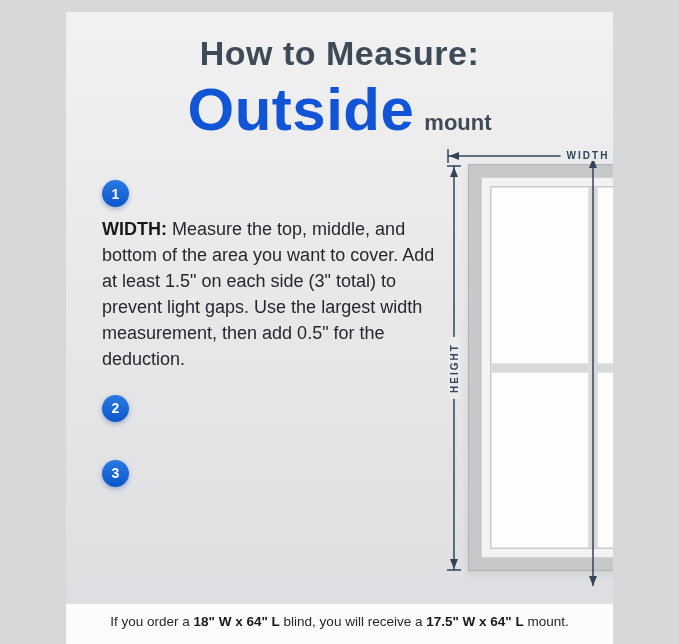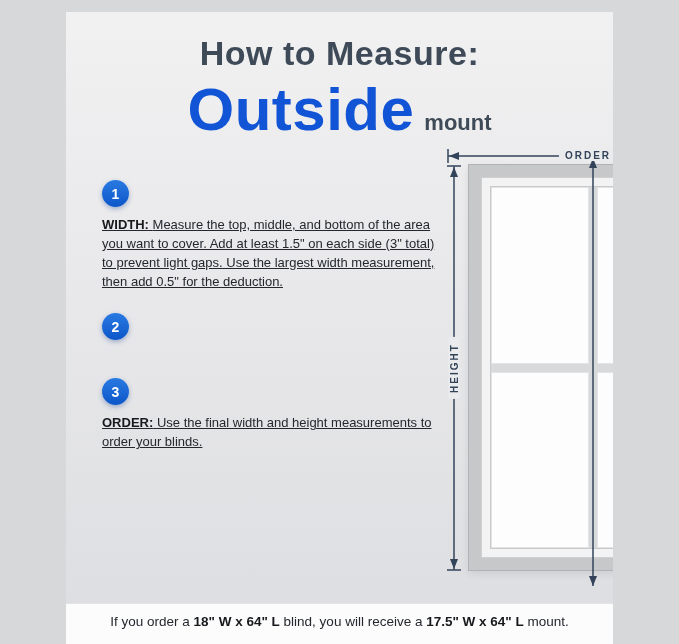--- a/index.html
+++ b/index.html
@@ -26,21 +26,21 @@
   .step { margin-bottom:22px; }
   .step-3 { margin-top:38px; }
   .badge {
     width:27px; height:27px; border-radius:50%;
     background: linear-gradient(180deg,#2a7ae2 0%, #0c56c9 100%);
     color:#fff; font-size:14px; font-weight:700;
     display:flex; align-items:center; justify-content:center;
     box-shadow:0 2px 5px rgba(15,60,140,.35);
     margin-bottom:9px;
   }
-  .step-text { font-size:13px; line-height:1.45; color:#24282d;text-decoration:underline; }
+  .step-text { font-size:18px; line-height:1.45; color:#24282d; }
   .step-label { font-weight:700; color:#17191c; }
 
   
   .diagram { position:absolute; left:372px; top:128px; width:300px; height:470px; }
   .win-outer {
     position:absolute; left:30px; top:24px; width:249px; height:407px;
     background:#c7c8ca; border:1px solid #b2b3b6; padding:12px;
     box-shadow:0 3px 8px rgba(0,0,0,.08);
   }
   .win-frame { width:100%; height:100%; background:#f3f3f4; border:1px solid #cfd0d2; padding:8px; }
@@ -87,21 +87,20 @@
       <div class="badge">1</div>
       <p class="step-text"><b class="step-label">WIDTH:</b> <span>Measure the top, middle, and bottom of the area you want to cover. Add at least 1.5" on each side (3" total) to prevent light gaps. Use the largest width measurement, then add 0.5" for the deduction.</span></p>
     </div>
 
     <div class="step">
       <div class="badge">2</div>
     </div>
 
     <div class="step step-3">
       <div class="badge">3</div>
-      <p class="step-text"><b class="step-label">ORDER:</b> <span>Use the final width and height measurements to order your blinds.</span></p>
     </div>
 
   </section>
 
   <div class="diagram">
 
     <div class="win-outer">
       <div class="win-frame">
         <div class="win-glass">
           <div class="pane"></div>
@@ -126,21 +125,21 @@
         <line x1="9" y1="430" x2="23" y2="430"></line>
         <polygon points="16,27 12,37 20,37" stroke="none"></polygon>
         <polygon points="16,429 12,419 20,419" stroke="none"></polygon>
 
         <line x1="155" y1="16" x2="155" y2="446"></line>
         <polygon points="155,18 151,28 159,28" stroke="none"></polygon>
         <polygon points="155,446 151,436 159,436" stroke="none"></polygon>
       </g>
     </svg>
 
-    <span class="dim-label width-label">ORDER</span>
+    <span class="dim-label width-label">WIDTH</span>
     <span class="dim-label height-label">HEIGHT</span>
   </div>
 
   <footer class="example-bar">
     <p class="example-text"><span>If you order a </span><b>18" W x 64" L</b><span> blind, you will receive a </span><b>17.5" W x 64" L</b><span> mount.</span></p>
   </footer>
 
 </div>
 
 </body></html>

